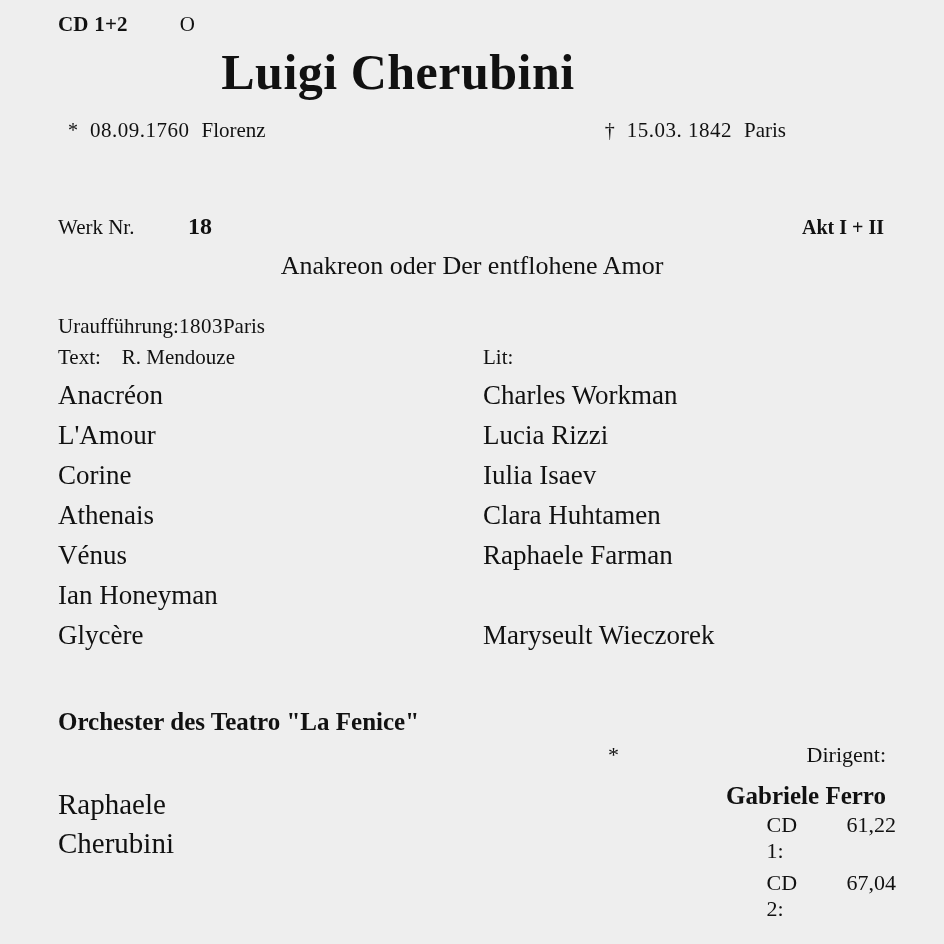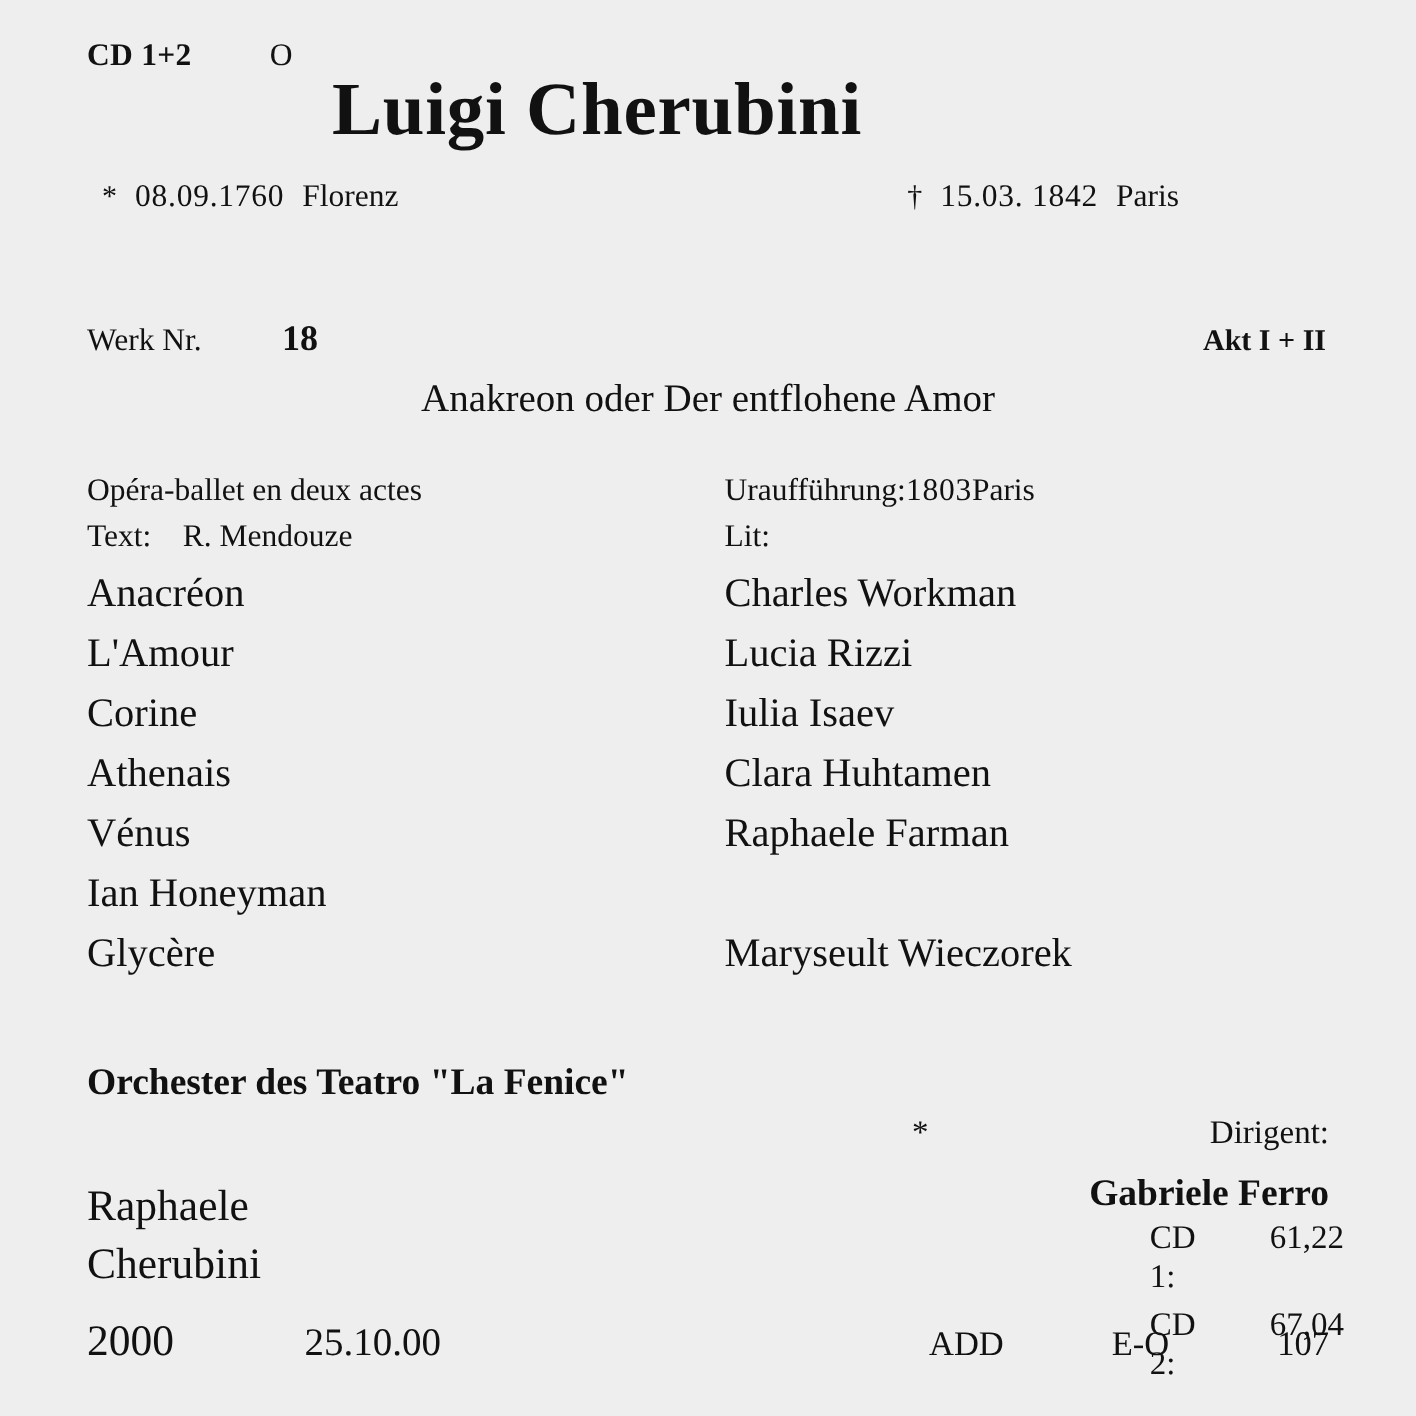--- a/index.html
+++ b/index.html
@@ -17,21 +17,21 @@
   .page {
     position: relative;
     width: 944px;
     height: 944px;
     box-sizing: border-box;
     background: #eeeeee;
   }
   
   .cd-row {
     position: absolute;
-    top: 24px;
+    top: 12px;
     left: 58px;
     display: flex;
     align-items: baseline;
     gap: 52px;
   }
   .cd-label {
     font-weight: bold;
     font-size: 21px;
     letter-spacing: 0.2px;
   }
@@ -248,21 +248,20 @@
   <div class="werk-row">
     <span class="werk-label">Werk Nr.</span>
     <span class="werk-num">18</span>
     <span class="akt">Akt I + II</span>
   </div>
 
   <div class="subtitle">Anakreon oder Der entflohene Amor</div>
 
   <div class="meta">
     <div class="meta-row">
-      <span class="meta-left">Opéra-ballet en deux actes</span>
       <span class="meta-right">
         <span class="rlabel">Uraufführung:</span>
         <span class="uff-value">1803</span>
         <span>Paris</span>
       </span>
     </div>
     <div class="meta-row">
       <span class="meta-left">
         <span>Text:</span>
         &nbsp;&nbsp;
@@ -323,21 +322,14 @@
     <div>
       <span class="tlabel">CD 1:</span>
       <span>61,22</span>
     </div>
     <div>
       <span class="tlabel">CD 2:</span>
       <span>67,04</span>
     </div>
   </div>
 
-  <div class="year-row">
-    <span class="year">2000</span>
-    <span class="recdate">25.10.00</span>
-    <span class="add">ADD</span>
-    <span class="eo">E-O</span>
-    <span class="num">107</span>
-  </div>
 
 </div>
 
 </body></html>

